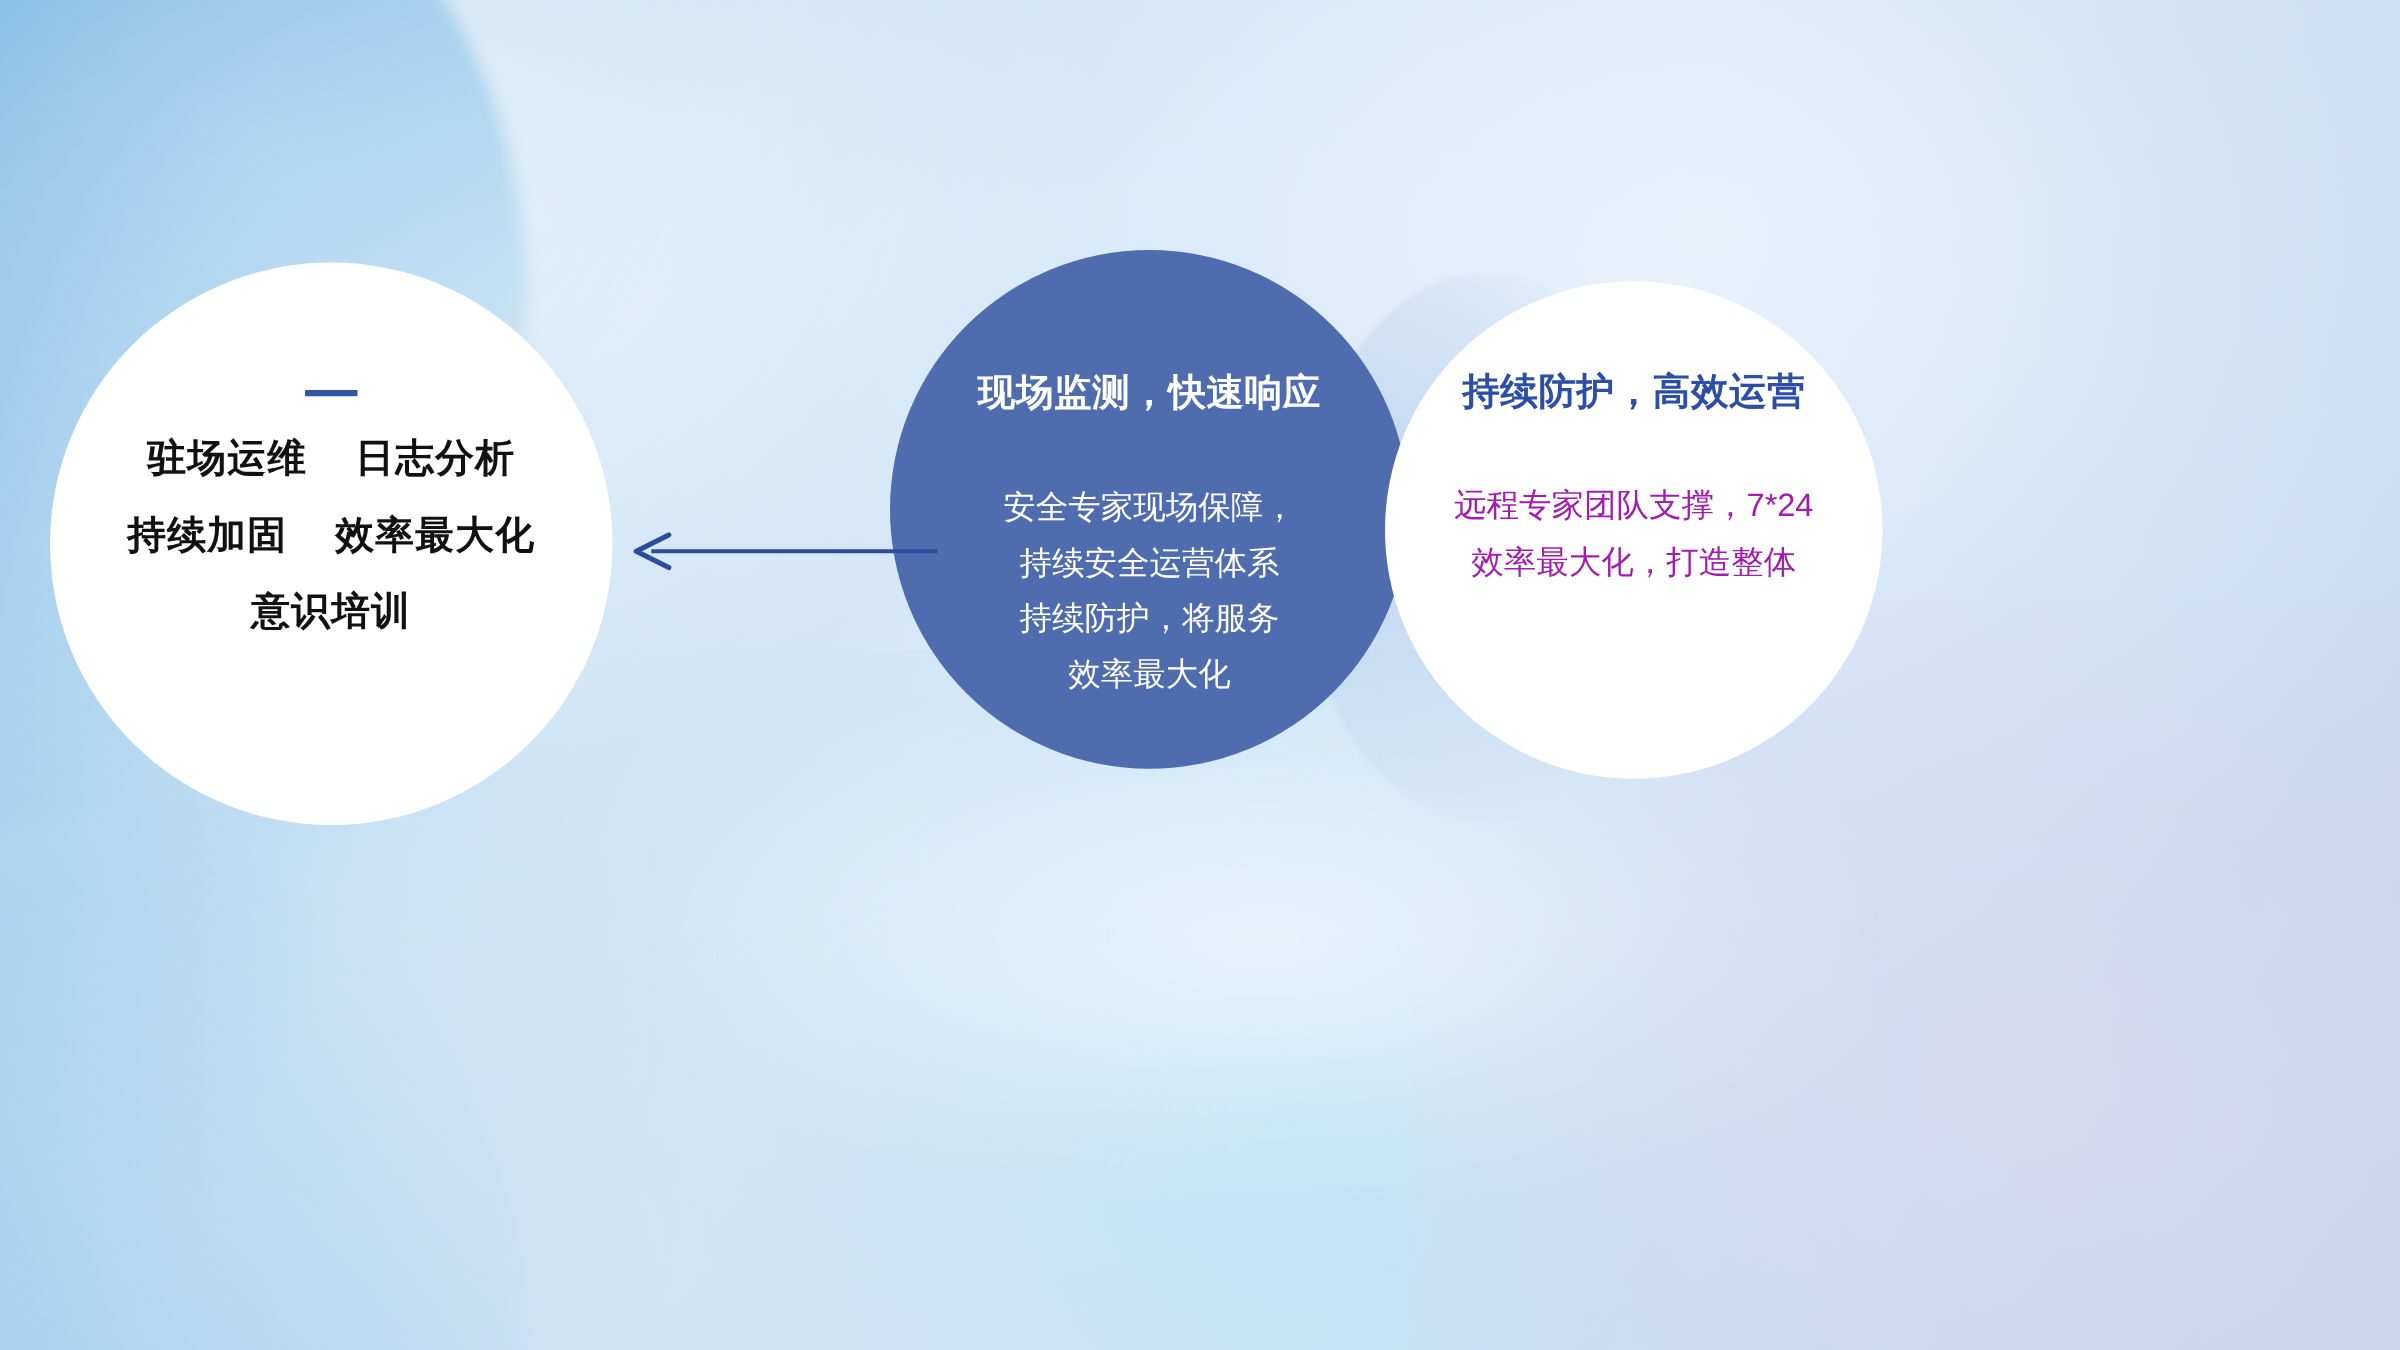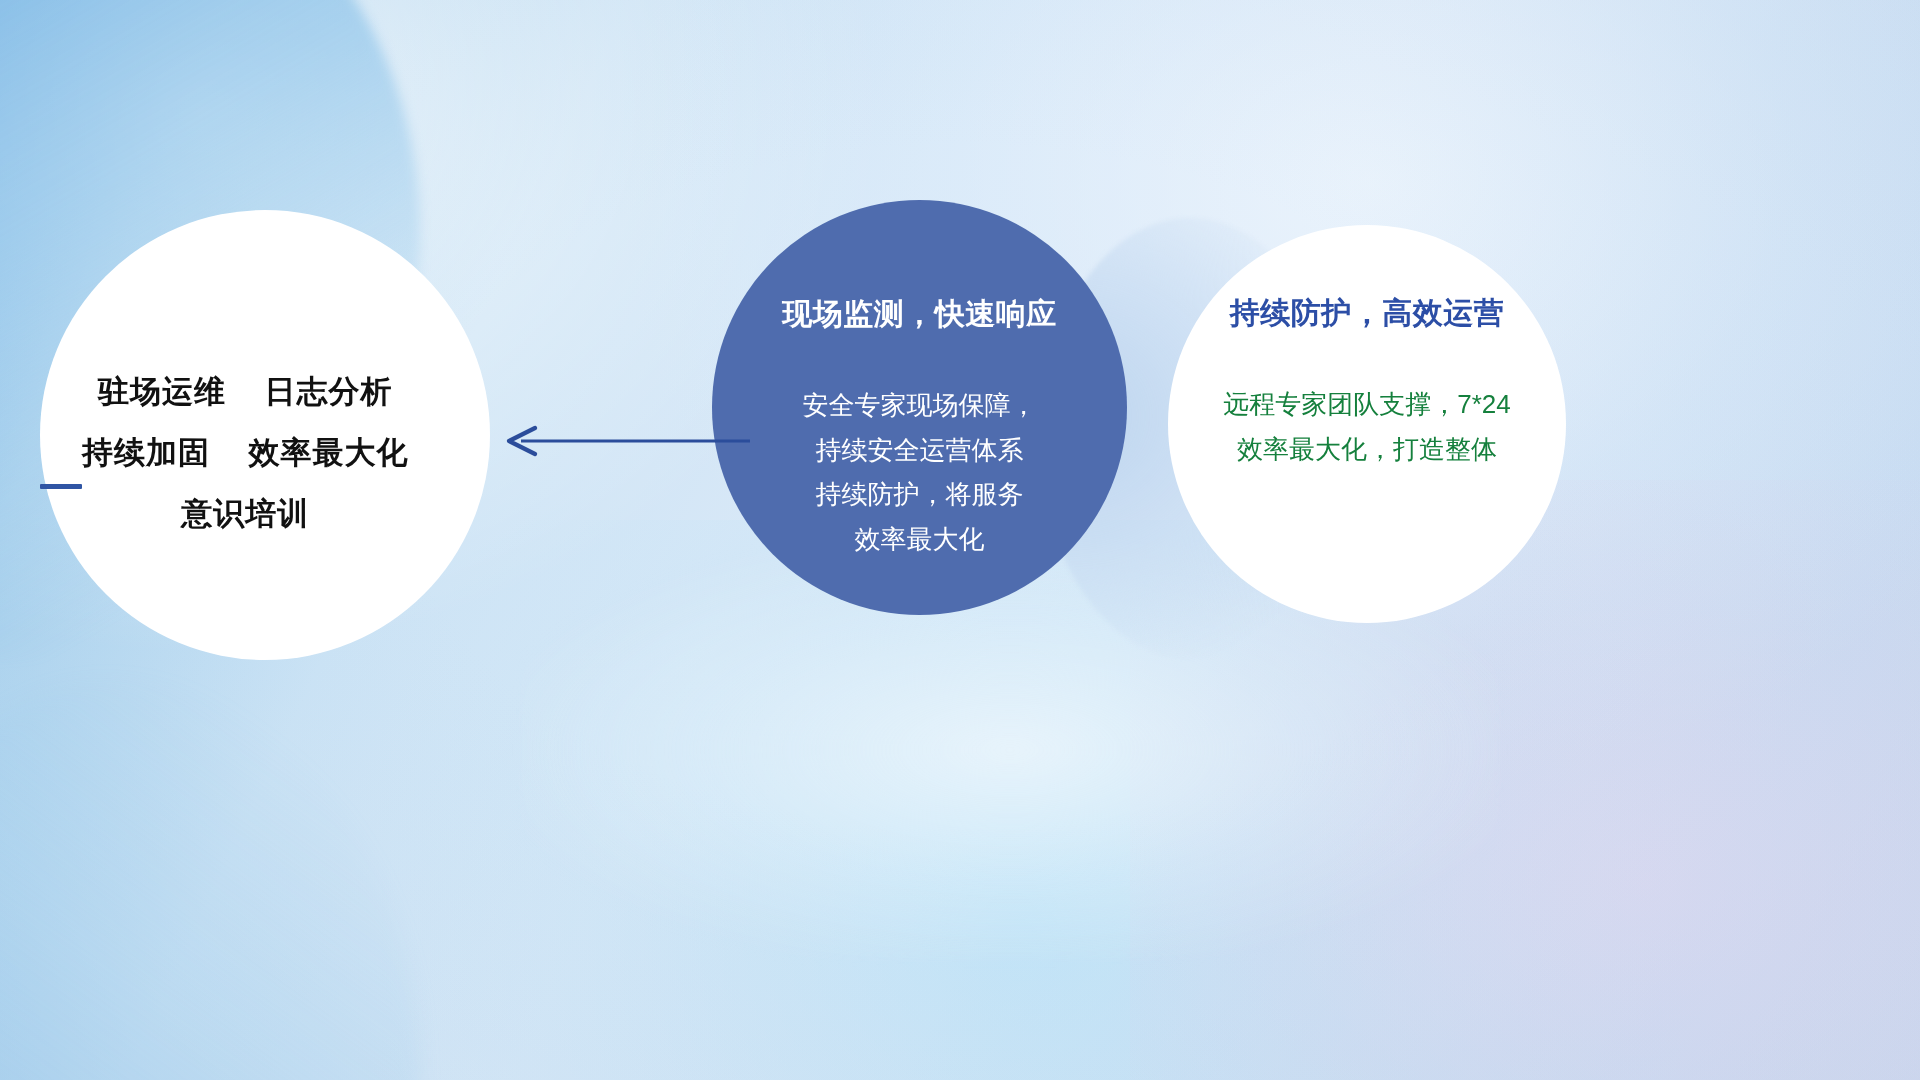--- a/index.html
+++ b/index.html
@@ -106,21 +106,21 @@
   .circle {
     position: absolute;
     border-radius: 50%;
     box-sizing: border-box;
   }
   #circle-left {
     left: 40px; top: 210px;
     width: 450px; height: 450px;
     background: #ffffff;
     display: flex;
-    flex-direction: row;
+    flex-direction: column;
     align-items: center;
     justify-content: flex-start;
   }
   #left-dash {
     width: 42px; height: 5px;
     background: #2f55a4;
     margin-top: 102px;
     border-radius: 1px;
   }
   .left-lines {
@@ -171,21 +171,21 @@
   #mid-body {
     margin-top: 48px;
     width: 300px;
     text-align: center;
     font-size: 26px;
     line-height: 1.72;
     color: #ffffff;
   }
 
   #circle-right {
-    left: 1168px; top: 225px;
+    left: 1108px; top: 225px;
     width: 398px; height: 398px;
     background: #ffffff;
     display: flex;
     flex-direction: column;
     align-items: center;
     z-index: 3;
   }
   #right-title {
     margin-top: 68px;
     font-size: 30px;
@@ -193,21 +193,21 @@
     color: #2c4ea6;
     white-space: nowrap;
     letter-spacing: 0.5px;
   }
   #right-body {
     margin-top: 48px;
     width: 356px;
     text-align: center;
     font-size: 26px;
     line-height: 1.72;
-    color: #15803d;
+    color: #a21caf;
   }
 
   
   #arrow-connector {
     position: absolute;
     left: 495px; top: 415px;
     width: 260px; height: 52px;
     z-index: 4;
   }
 </style>

